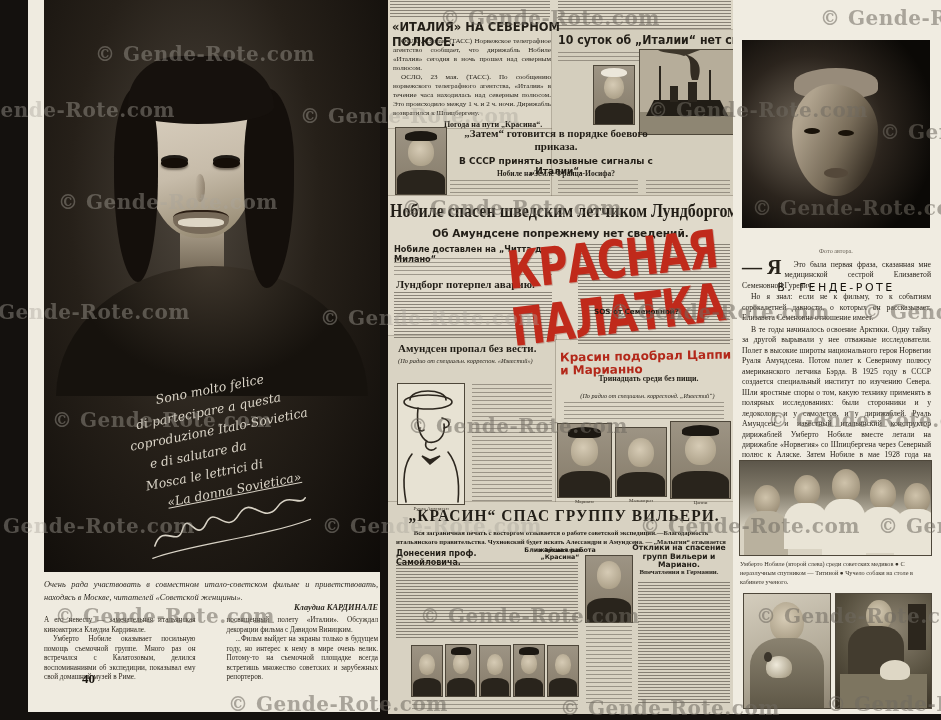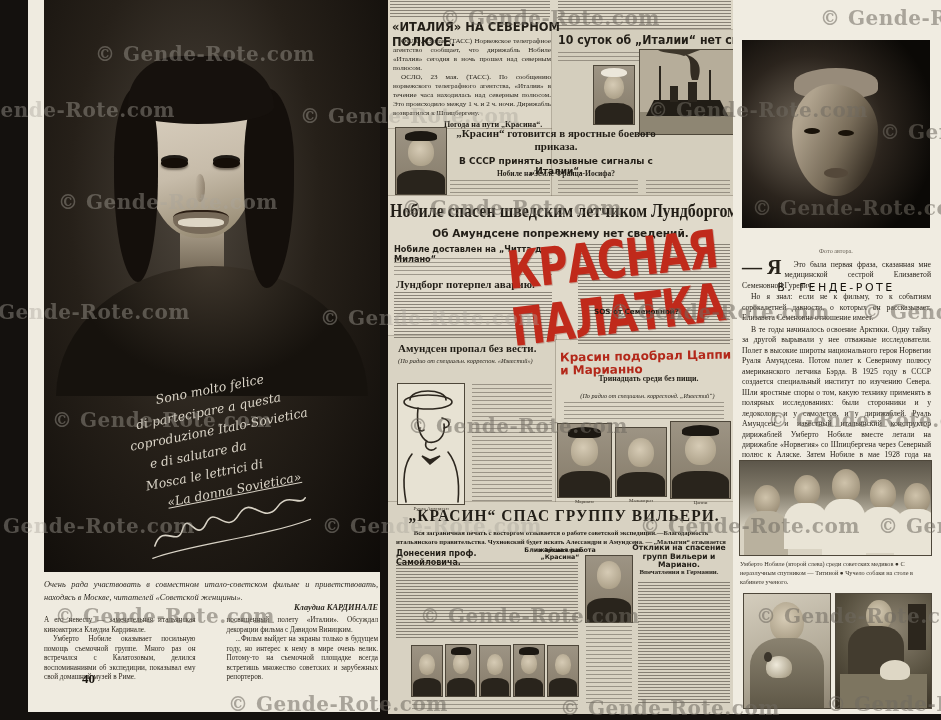--- a/index.html
+++ b/index.html
@@ -207,21 +207,21 @@
         <path d="M52,30 C48,18 54,10 44,4 C60,8 62,18 58,30 Z" fill="#332c22"></path>
         <path d="M44,6 C34,2 24,4 18,0 L60,0 C54,2 50,4 44,6 Z" fill="#3d362b"></path>
       </svg>
 
       <div class="port" style="left:8px;top:128px;width:50px;height:66px;">
         <i></i>
           <u></u>
           <s></s>
       </div>
 
-      <div class="abs h-serif ctr" style="left:62px;top:127px;width:212px;font-size:11px;line-height:1.15;">„Красин“ готовится в яростные боевого приказа.</div>
+      <div class="abs h-serif ctr" style="left:62px;top:127px;width:212px;font-size:11px;line-height:1.15;">„Затем“ готовится в порядке боевого приказа.</div>
       <div class="abs h-sans ctr" style="left:62px;top:156px;width:212px;font-size:9px;">В СССР приняты позывные сигналы с „Италии“.</div>
       <div class="abs h-serif ctr" style="left:78px;top:169px;width:180px;font-size:7.5px;">Нобиле на Земле Франца-Иосифа?</div>
 
       <div class="abs mt2" style="left:62px;top:180px;width:100px;height:16px;"></div>
       <div class="abs mt2" style="left:170px;top:180px;width:80px;height:16px;"></div>
       <div class="abs mt2" style="left:258px;top:180px;width:84px;height:16px;"></div>
 
       <div class="abs h-serif" style="left:2px;top:200px;width:343px;font-size:16px;white-space:nowrap;overflow:hidden;transform:scaleY(1.18);transform-origin:top left;">Нобиле спасен шведским летчиком Лундборгом</div>
       <div class="abs h-sans ctr" style="left:30px;top:227px;width:285px;font-size:10.5px;">Об Амундсене попрежнему нет сведений.</div>
       <div class="abs h-sans" style="left:6px;top:244px;width:180px;font-size:8.2px;">Нобиле доставлен на „Читта-ди-Милано“</div>

